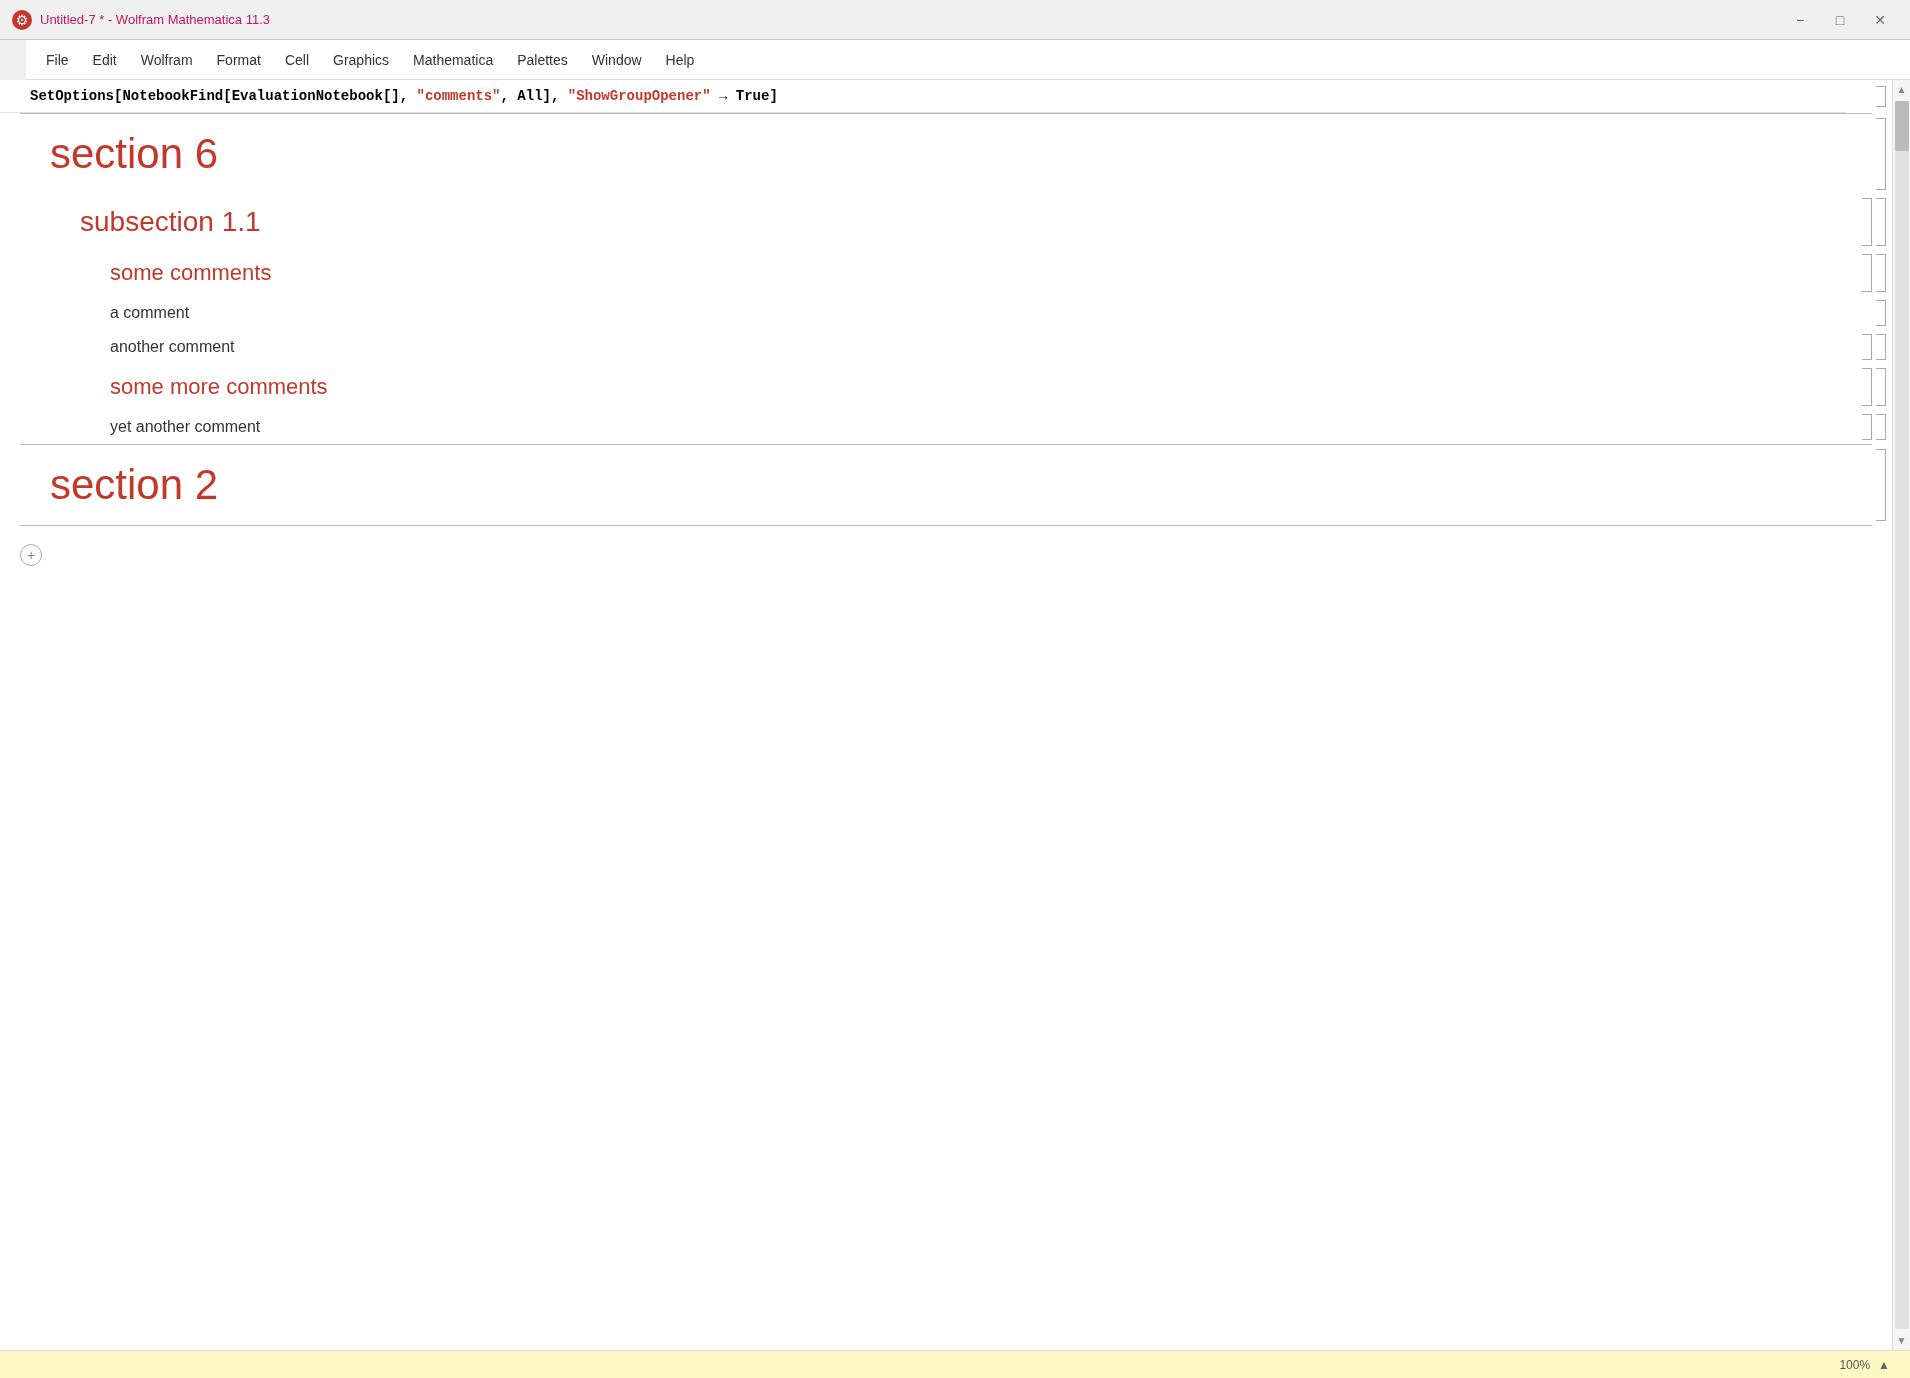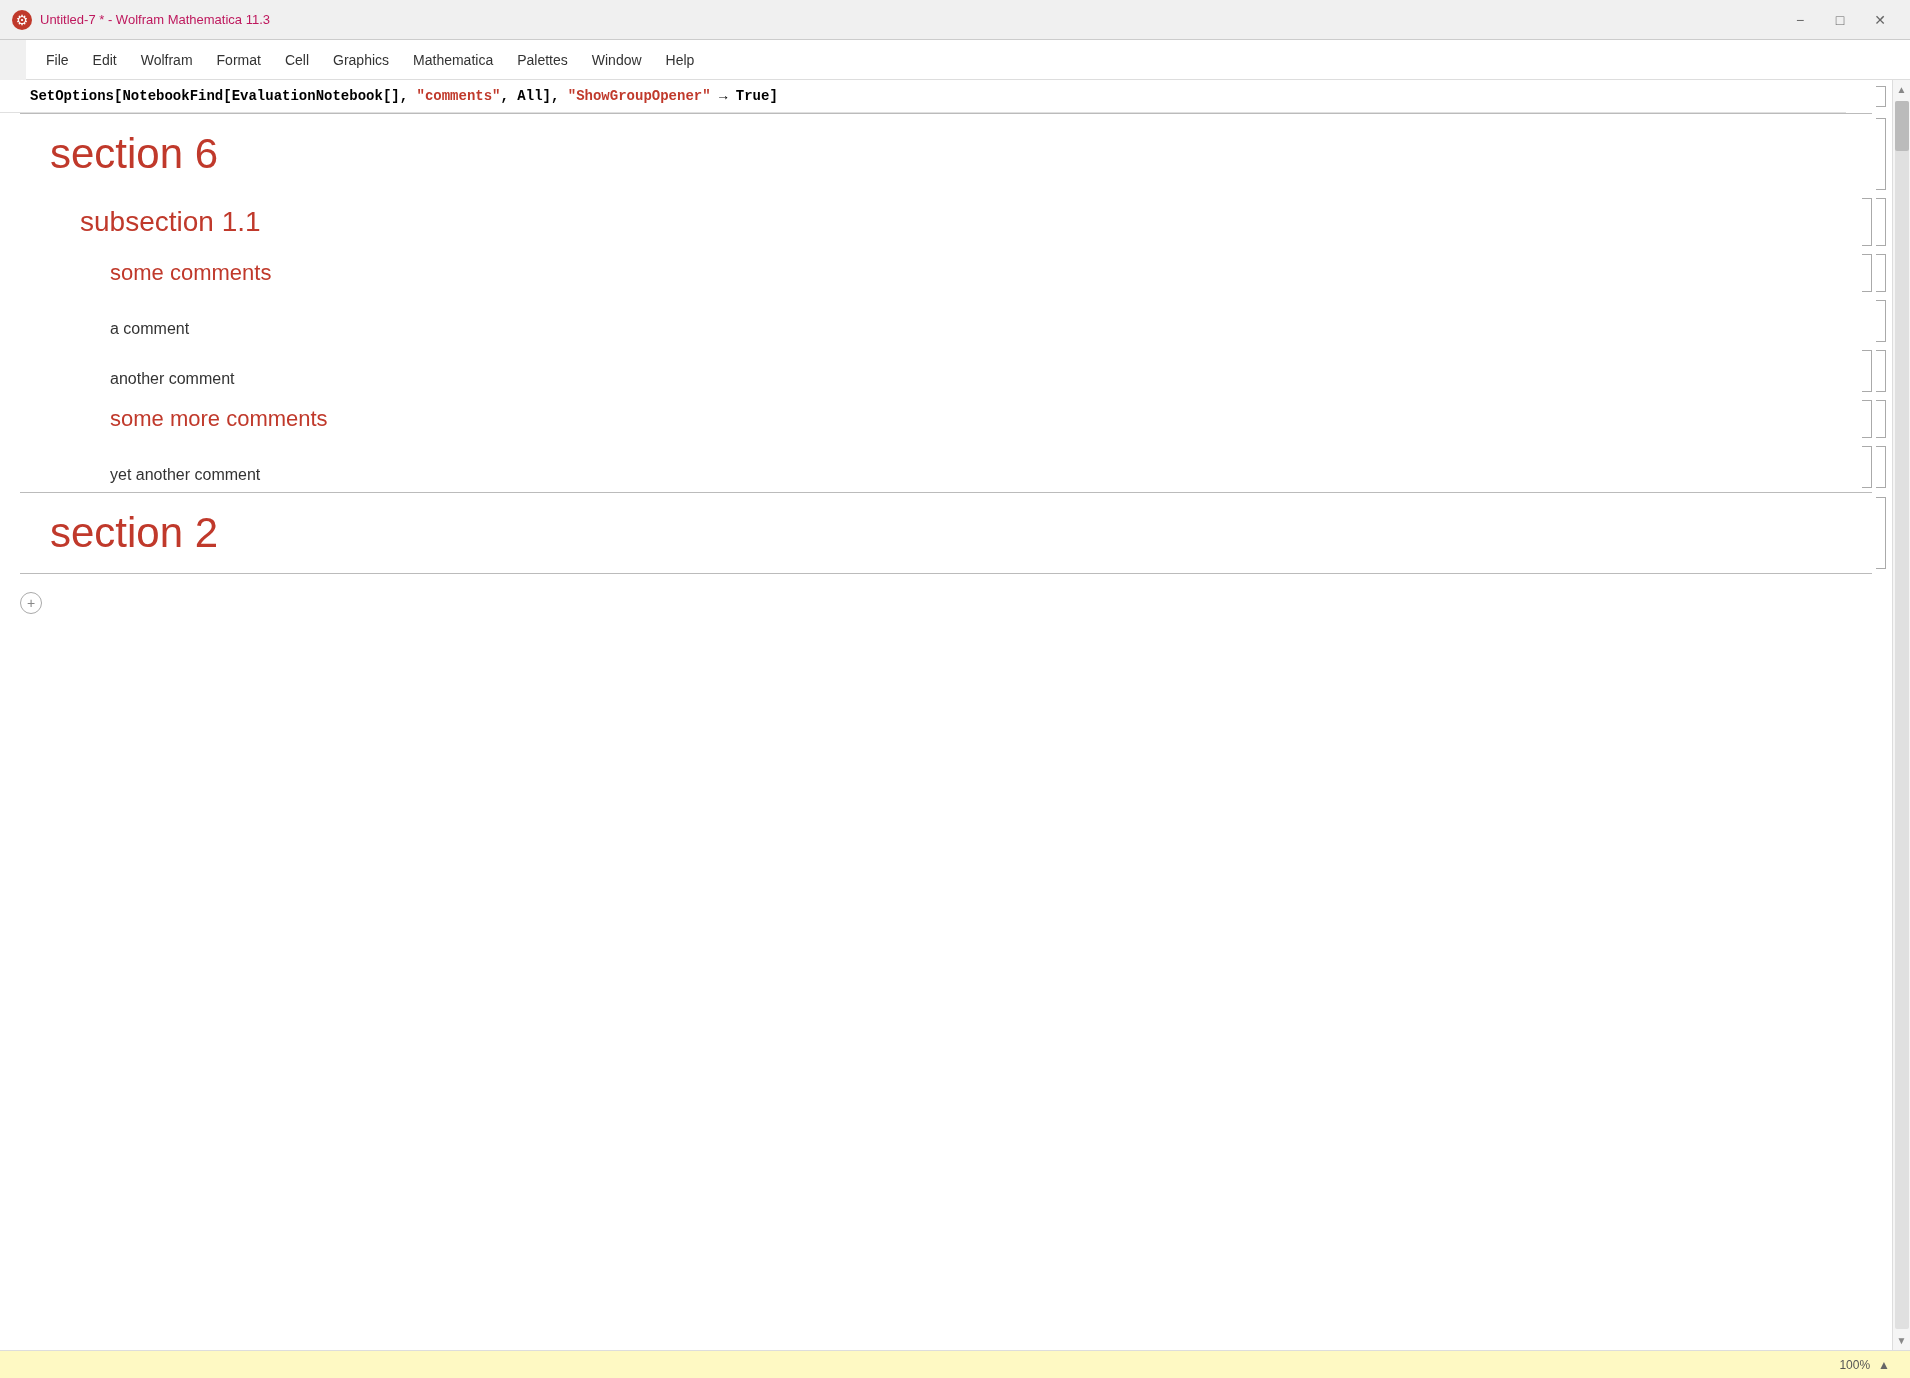--- a/index.html
+++ b/index.html
@@ -152,21 +152,20 @@
       font-weight: 300;
       position: relative;
     }
 
     
     .text-cell {
       font-size: 16px;
       color: #333;
       padding: 8px 80px 8px 110px;
       position: relative;
-      margin-top: 16px;
     }
 
     
     .status-bar {
       height: 28px;
       background: #fef9c3;
       border-top: 1px solid #ddd;
       display: flex;
       align-items: center;
       justify-content: flex-end;

